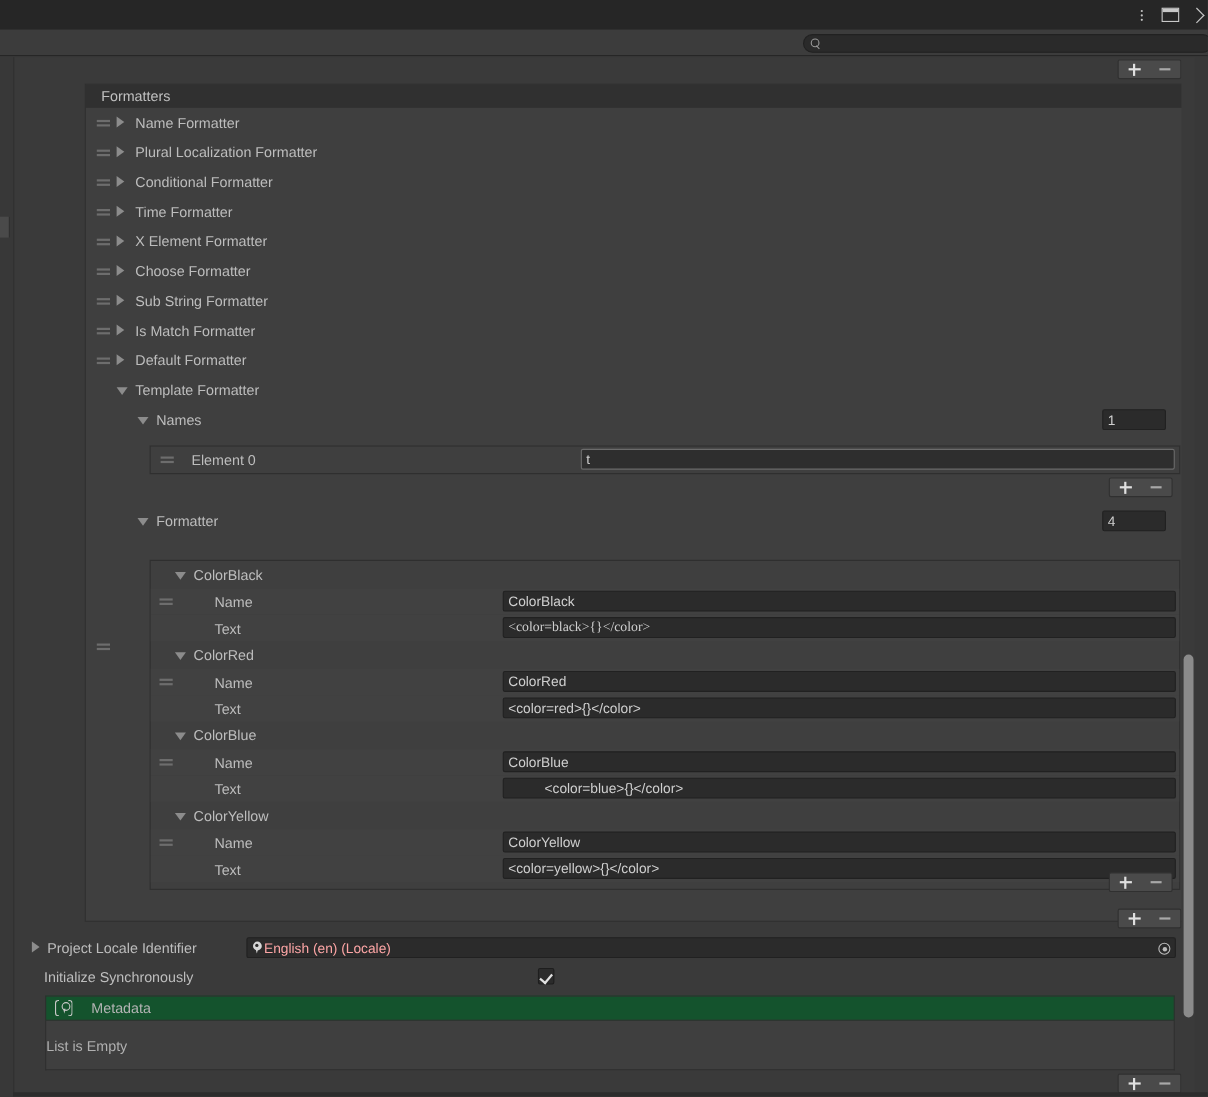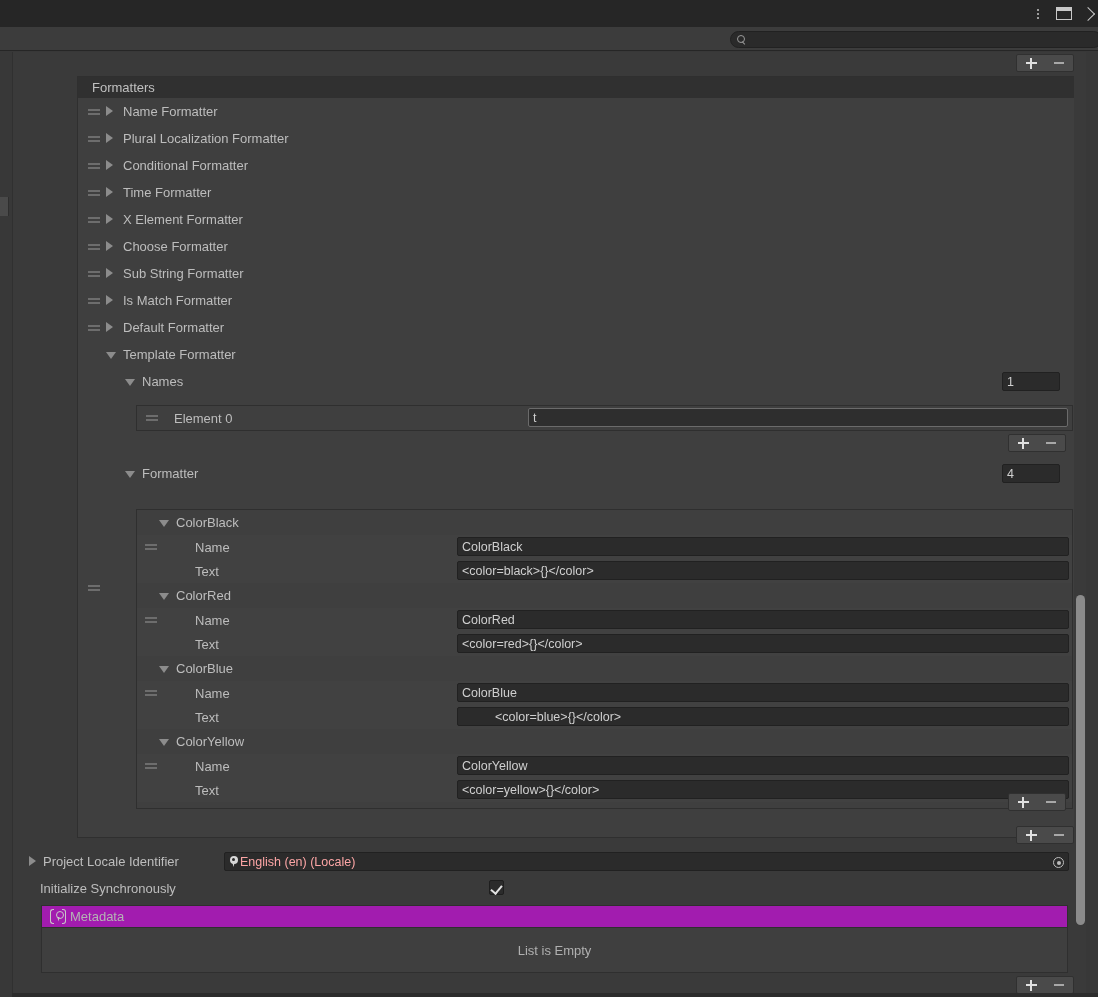--- a/index.html
+++ b/index.html
@@ -172,36 +172,36 @@
     border: 1px solid #1e1e1e; border-radius: 2px; cursor: pointer;
   }
   .cbox::after {
     content: ""; position: absolute; left: 3px; top: 2px; width: 5px; height: 9px;
     border-right: 2px solid #e2e2e2; border-bottom: 2px solid #e2e2e2;
     transform: rotate(40deg);
   }
 
   
   .metaheader {
-    position: absolute; height: 23px; background: #a21caf;
-    border: 1px solid #2f2f2f; display: flex; align-items: center; padding-left: 8px;
+    position: absolute; height: 23px; background: #14532d;
+    border: 1px solid #2f2f2f; display: flex; align-items: center; padding-left: 8px; gap: 13px;
   }
   .metaicon { width: 16px; height: 15px; position: relative; margin-right: 4px; flex:0 0 auto; }
   .metaicon .br { position: absolute; top: 0; width: 4px; height: 15px;
     border: 1.3px solid #c8c8c8; }
   .metaicon .brl { left: 0; border-right: none; border-radius: 3px 0 0 3px; }
   .metaicon .brr { right: 0; border-left: none; border-radius: 0 3px 3px 0; }
   .metaicon .mp { position: absolute; left: 5.5px; top: 2px; width: 6px; height: 11px; }
   .metaicon .mp::before { content:""; position:absolute; left:0; top:0; width:6px; height:6px;
     border: 1.3px solid #c8c8c8; border-radius: 50%; }
   .metaicon .mp::after { content:""; position:absolute; left:1.8px; top:5.5px; width:2.4px; height:5px;
     background:#c8c8c8; clip-path: polygon(0 0, 100% 0, 50% 100%); }
   .metabody {
     position: absolute; background: #3f3f3f; border: 1px solid #2f2f2f; border-top: none;
-    display: flex; align-items: center; justify-content: center;
+    display: flex; align-items: center; justify-content: flex-start;
     color: #b0b0b0; font-size: 13px;
   }
 
   
   .vscroll { position: absolute; right: 0; background: #3a3a3a; width: 12px; }
   .vthumb { position: absolute; right: 1px; width: 9px; background: #8b8b8b; border-radius: 5px; }
 
   .bottomline { position: absolute; left: 12px; bottom: 0; width: 1086px; height: 4px; background: #2c2c2c; }
 </style>
 </head>
@@ -333,21 +333,21 @@
           <span class="tri open" style="left:22px; top:8px;"></span>
           <span class="rowlabel" style="left:39px;">ColorBlack</span>
         </div>
         <div class="row alt" style="height:24px;">
           <span class="handle" style="left:8px; top:8px;"></span>
           <span class="rowlabel" style="left:58px;">Name</span>
           <span class="tf" style="left:320px; top:2px; width:612px;">ColorBlack</span>
         </div>
         <div class="row alt" style="height:24px;">
           <span class="rowlabel" style="left:58px;">Text</span>
-          <span class="tf" style="left:320px; top:2px; width:612px;">&lt;color=black&gt;{}&lt;/color&gt;</span>
+          <span class="tf" style="left:320px; top:2px; width:612px;font-family:Liberation Serif, serif;">&lt;color=black&gt;{}&lt;/color&gt;</span>
         </div>
 
         <div class="row" style="height:25px;">
           <span class="tri open" style="left:22px; top:8px;"></span>
           <span class="rowlabel" style="left:39px;">ColorRed</span>
         </div>
         <div class="row alt" style="height:24px;">
           <span class="handle" style="left:8px; top:8px;"></span>
           <span class="rowlabel" style="left:58px;">Name</span>
           <span class="tf" style="left:320px; top:2px; width:612px;">ColorRed</span>

